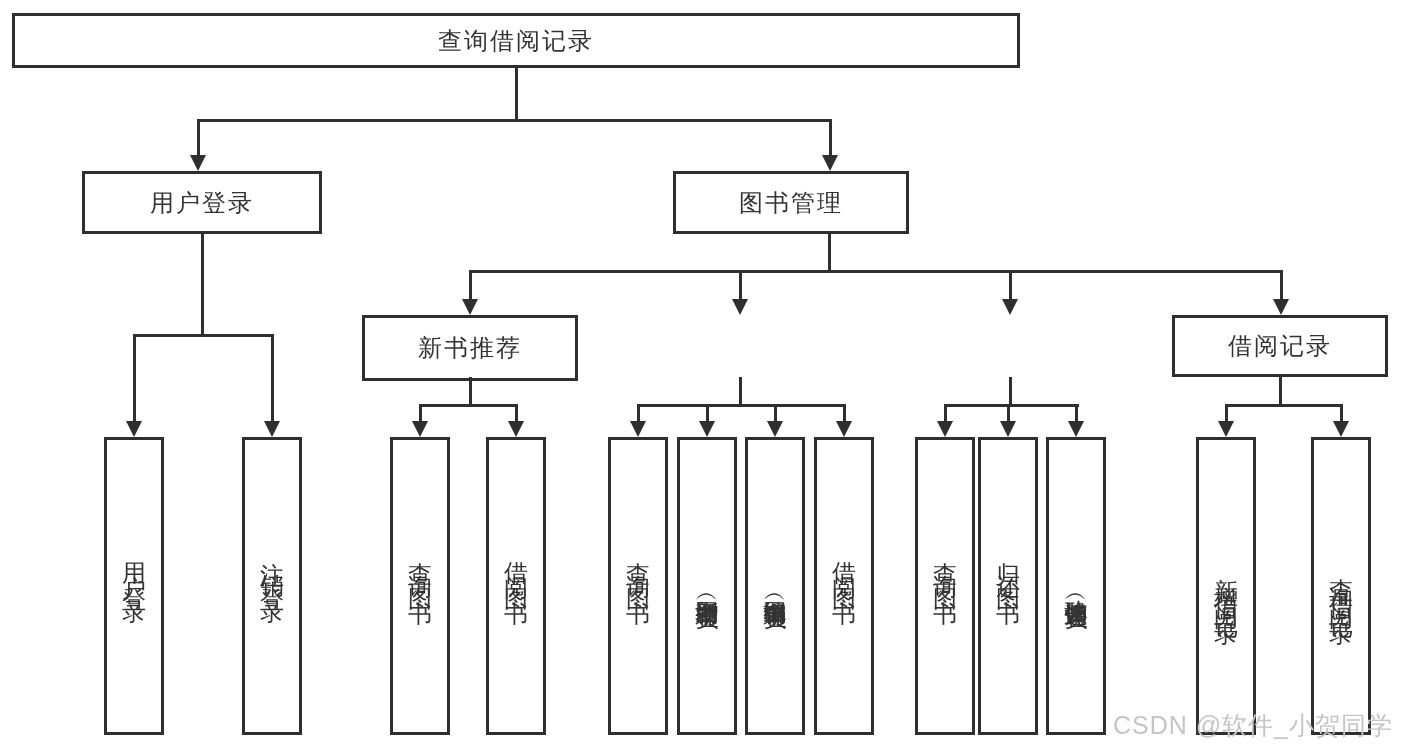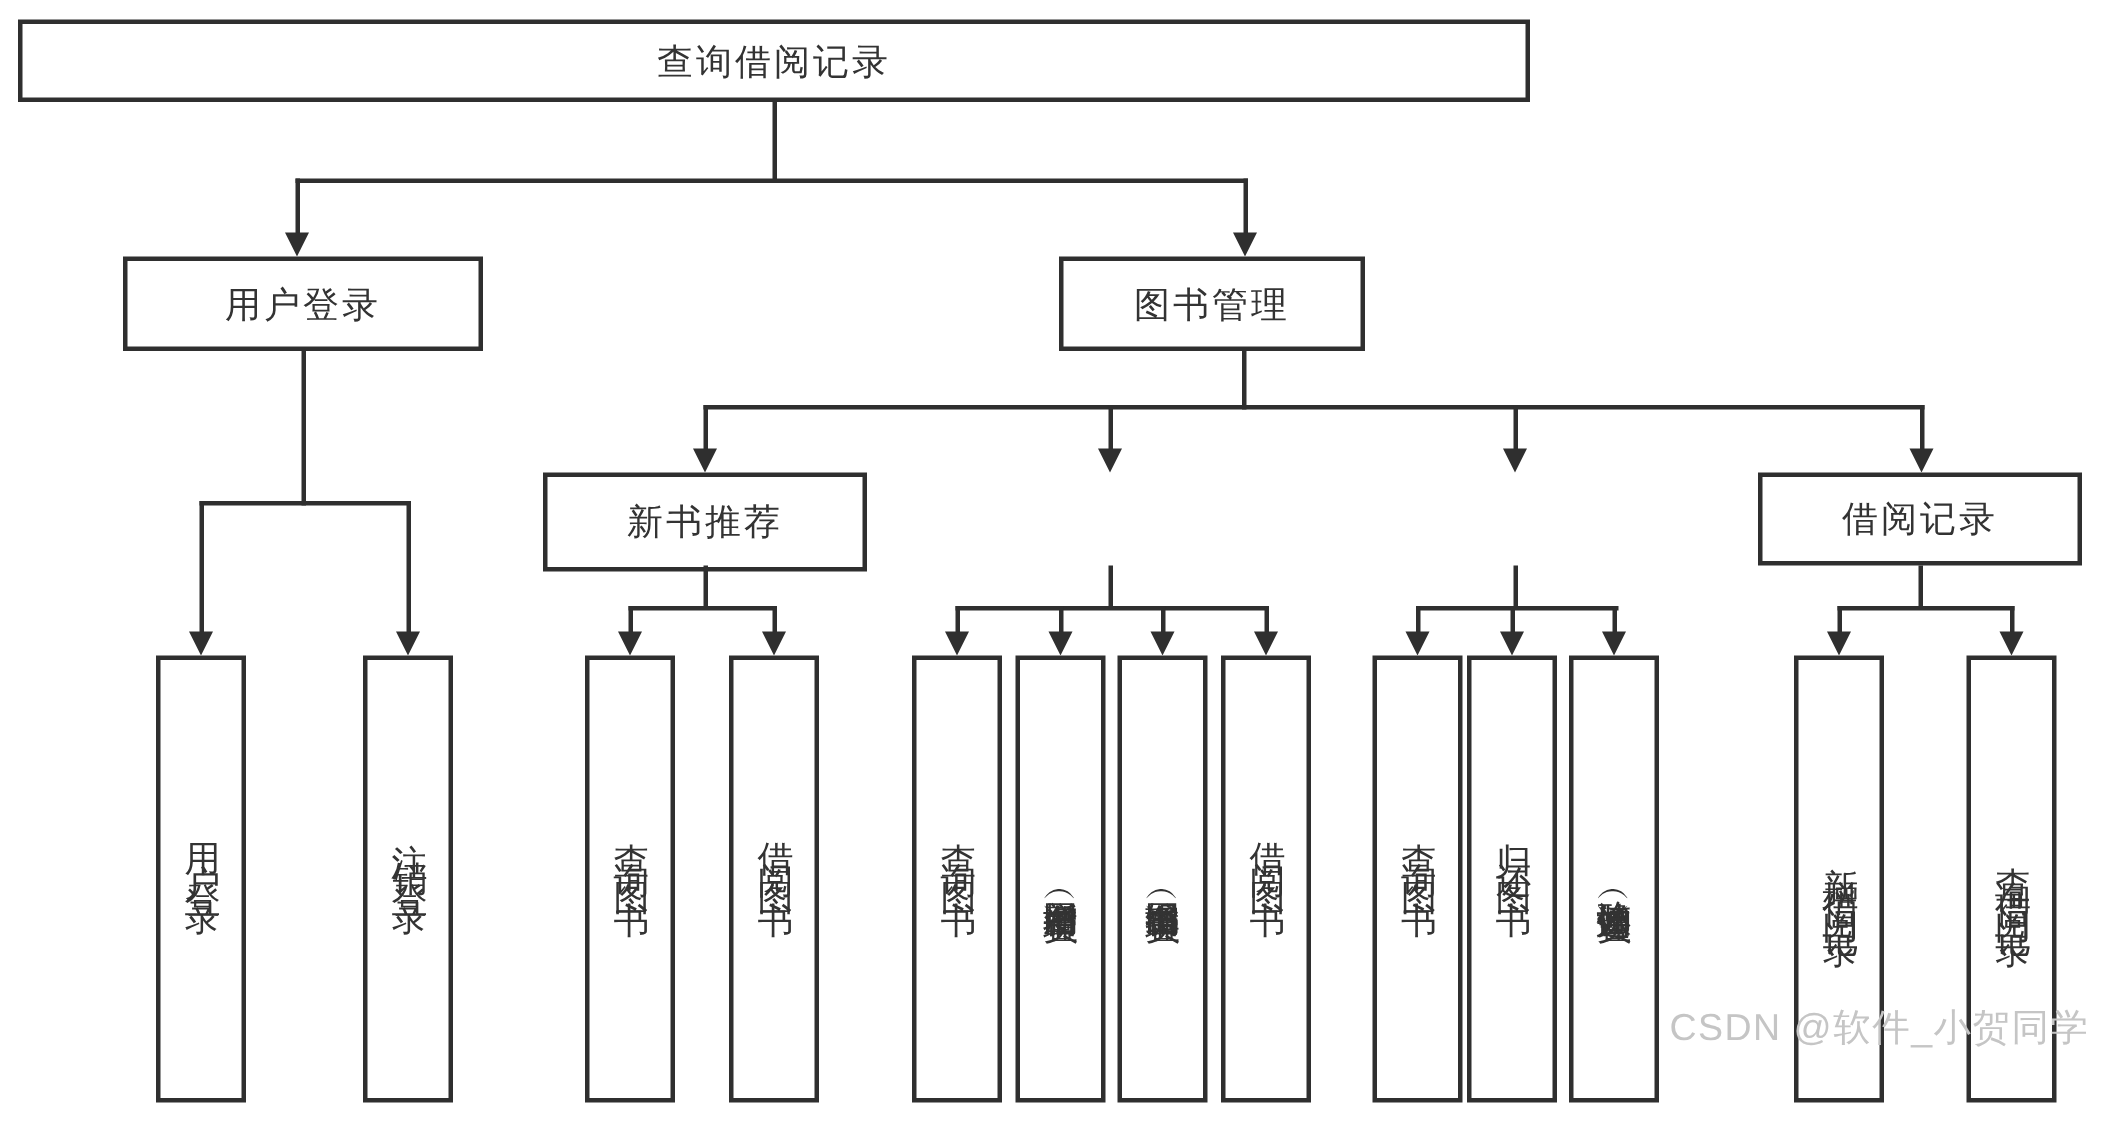--- a/index.html
+++ b/index.html
@@ -45,21 +45,21 @@
   .hline{height:3px;}
   .arrow{
     position:absolute;
     width:0;height:0;
     border-left:8px solid transparent;
     border-right:8px solid transparent;
     border-top:16px solid var(--line);
   }
   .watermark{
     position:absolute;
-    top:668px;
+    top:709px;
     right:12px;
     font-size:25px;
     letter-spacing:1px;
     color:#c5c5c5;
     z-index:5;
     white-space:nowrap;
   }
 </style>
 </head>
 <body>
@@ -69,21 +69,21 @@
   <div class="box" style="left:12px;top:13px;width:1008px;height:55px">查询借阅记录</div>
 
   <div class="vline" style="left:514.5px;top:68px;height:54px"></div>
   <div class="hline" style="left:196.5px;top:118.5px;width:635px"></div>
   <div class="vline" style="left:196.5px;top:118.5px;height:40px"></div>
   <div class="arrow" style="left:190px;top:155px"></div>
   <div class="vline" style="left:828.5px;top:118.5px;height:40px"></div>
   <div class="arrow" style="left:822px;top:155px"></div>
 
   <div class="box" style="left:82px;top:171px;width:240px;height:63px">用户登录</div>
-  <div class="box" style="left:706px;top:171px;width:204px;height:63px">图书管理</div>
+  <div class="box" style="left:673px;top:171px;width:236px;height:63px">图书管理</div>
 
   <div class="vline" style="left:200.5px;top:234px;height:103px"></div>
   <div class="hline" style="left:132.5px;top:334px;width:141px"></div>
   <div class="vline" style="left:132.5px;top:334px;height:90px"></div>
   <div class="arrow" style="left:126px;top:421px"></div>
   <div class="vline" style="left:270.5px;top:334px;height:90px"></div>
   <div class="arrow" style="left:264px;top:421px"></div>
 
   <div class="vline" style="left:827.5px;top:234px;height:39px"></div>
   <div class="hline" style="left:468.5px;top:270px;width:814px"></div>

